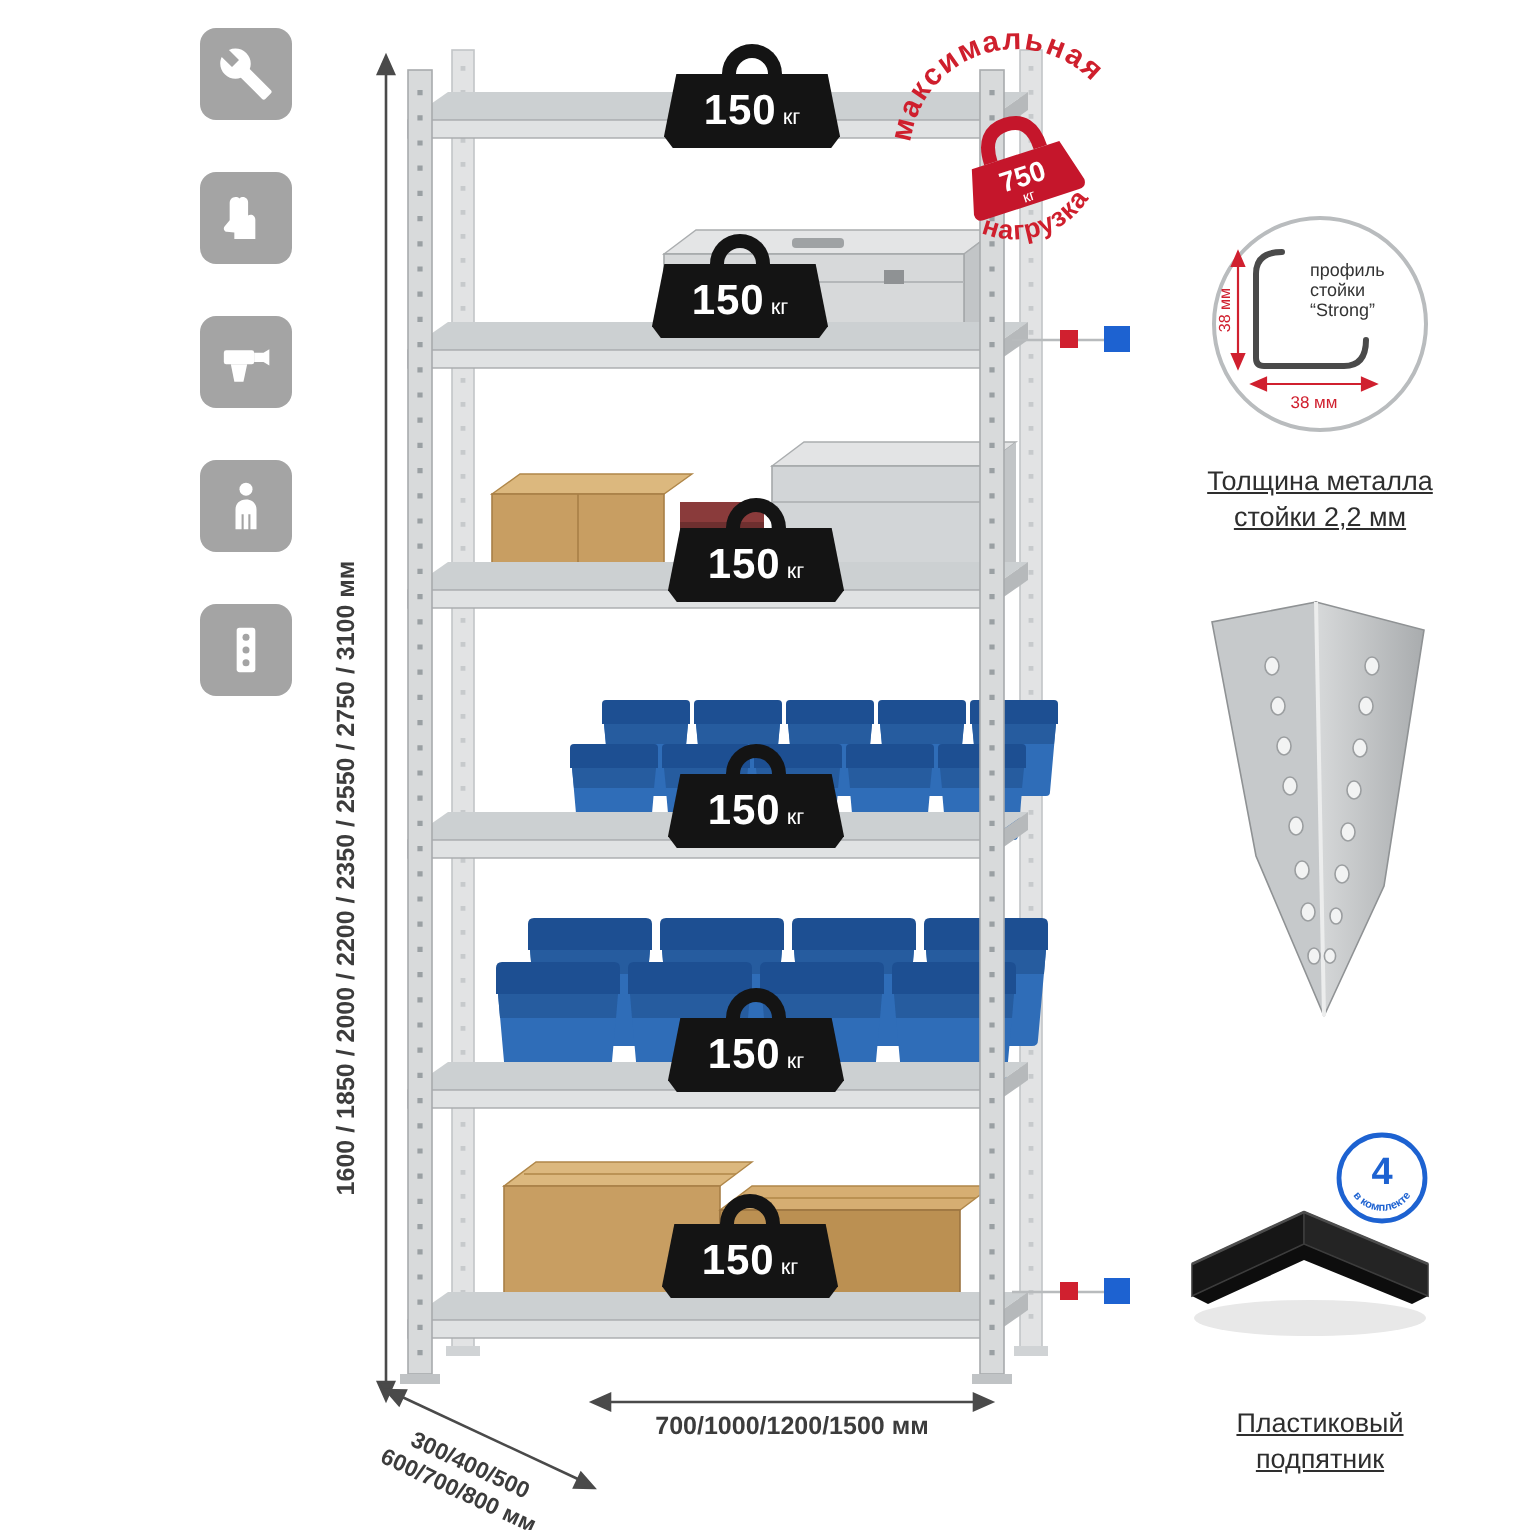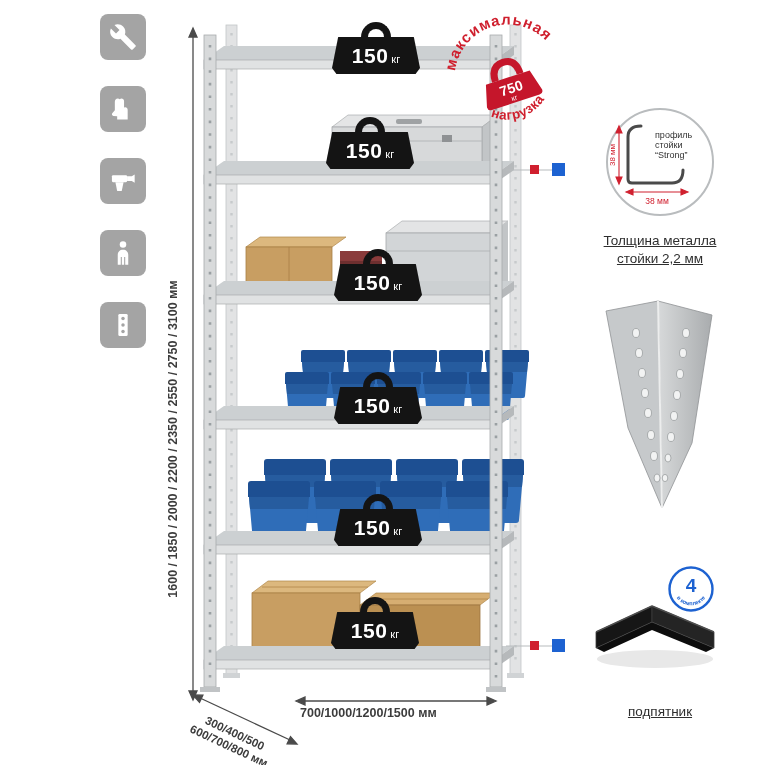--- a/index.html
+++ b/index.html
@@ -34,21 +34,21 @@
   .angle-svg{position:absolute;left:598px;top:293px;z-index:7;}
   .foot-svg{position:absolute;left:580px;top:556px;z-index:7;}
   .badge-svg{position:absolute;left:666px;top:564px;z-index:8;}
   
   .dim-label{position:absolute;font-weight:bold;color:#3c3c3c;z-index:6;}
   .dim-height{left:-107px;top:432px;width:560px;text-align:center;font-size:12.5px;
               transform:rotate(-90deg);}
   .dim-depth{left:178px;top:699px;width:132px;text-align:center;font-size:11.5px;line-height:14px;
              transform:rotate(25deg);transform-origin:0 0;}
   .dim-depth span{display:block;}
-  .dim-width{left:300px;top:706px;width:192px;font-size:12.5px;}
+  .dim-width{left:300px;top:706px;width:192px;text-align:center;font-size:12.5px;}
 </style>
 </head>
 <body>
 
 <div class="canvas">
 
   <div class="feat-col">
     <div class="feat-tile">
       <svg width="28" height="28" viewBox="0 0 24 24">
         <path fill="#fff" d="M22.7 19l-9.1-9.1c.9-2.3.4-5-1.5-6.9-2-2-5-2.4-7.4-1.3L9 6 6 9 1.6 4.7C.4 7.1.9 10.1 2.9 12.1c1.9 1.9 4.6 2.4 6.9 1.5l9.1 9.1c.4.4 1 .4 1.4 0l2.3-2.3c.5-.4.5-1.1.1-1.4z"></path>
@@ -328,20 +328,21 @@
     <defs>
         <path id="badgeArc" d="M 8 28 A 17.5 17.5 0 0 0 42 28"></path>
       </defs>
     <circle cx="25" cy="25" r="21.5" fill="#fff" stroke="#1d62d1" stroke-width="2.4"></circle>
     <text x="25" y="28" text-anchor="middle" font-size="19" font-weight="bold" fill="#1d62d1">4</text>
     <text font-size="5.6" fill="#1d62d1" font-weight="bold">
       <textPath href="#badgeArc" startOffset="50%" text-anchor="middle">в комплекте</textPath>
     </text>
   </svg>
   <div class="cap" style="left:585px;top:703px;width:150px;">
+    <span>Пластиковый</span>
     <span>подпятник</span>
   </div>
 
   <div class="dim-label dim-height">1600 / 1850 / 2000 / 2200 / 2350 / 2550 / 2750 / 3100 мм</div>
   <div class="dim-label dim-depth">
     <span>300/400/500</span>
     <span>600/700/800 мм</span>
   </div>
   <div class="dim-label dim-width">700/1000/1200/1500 мм</div>
 

